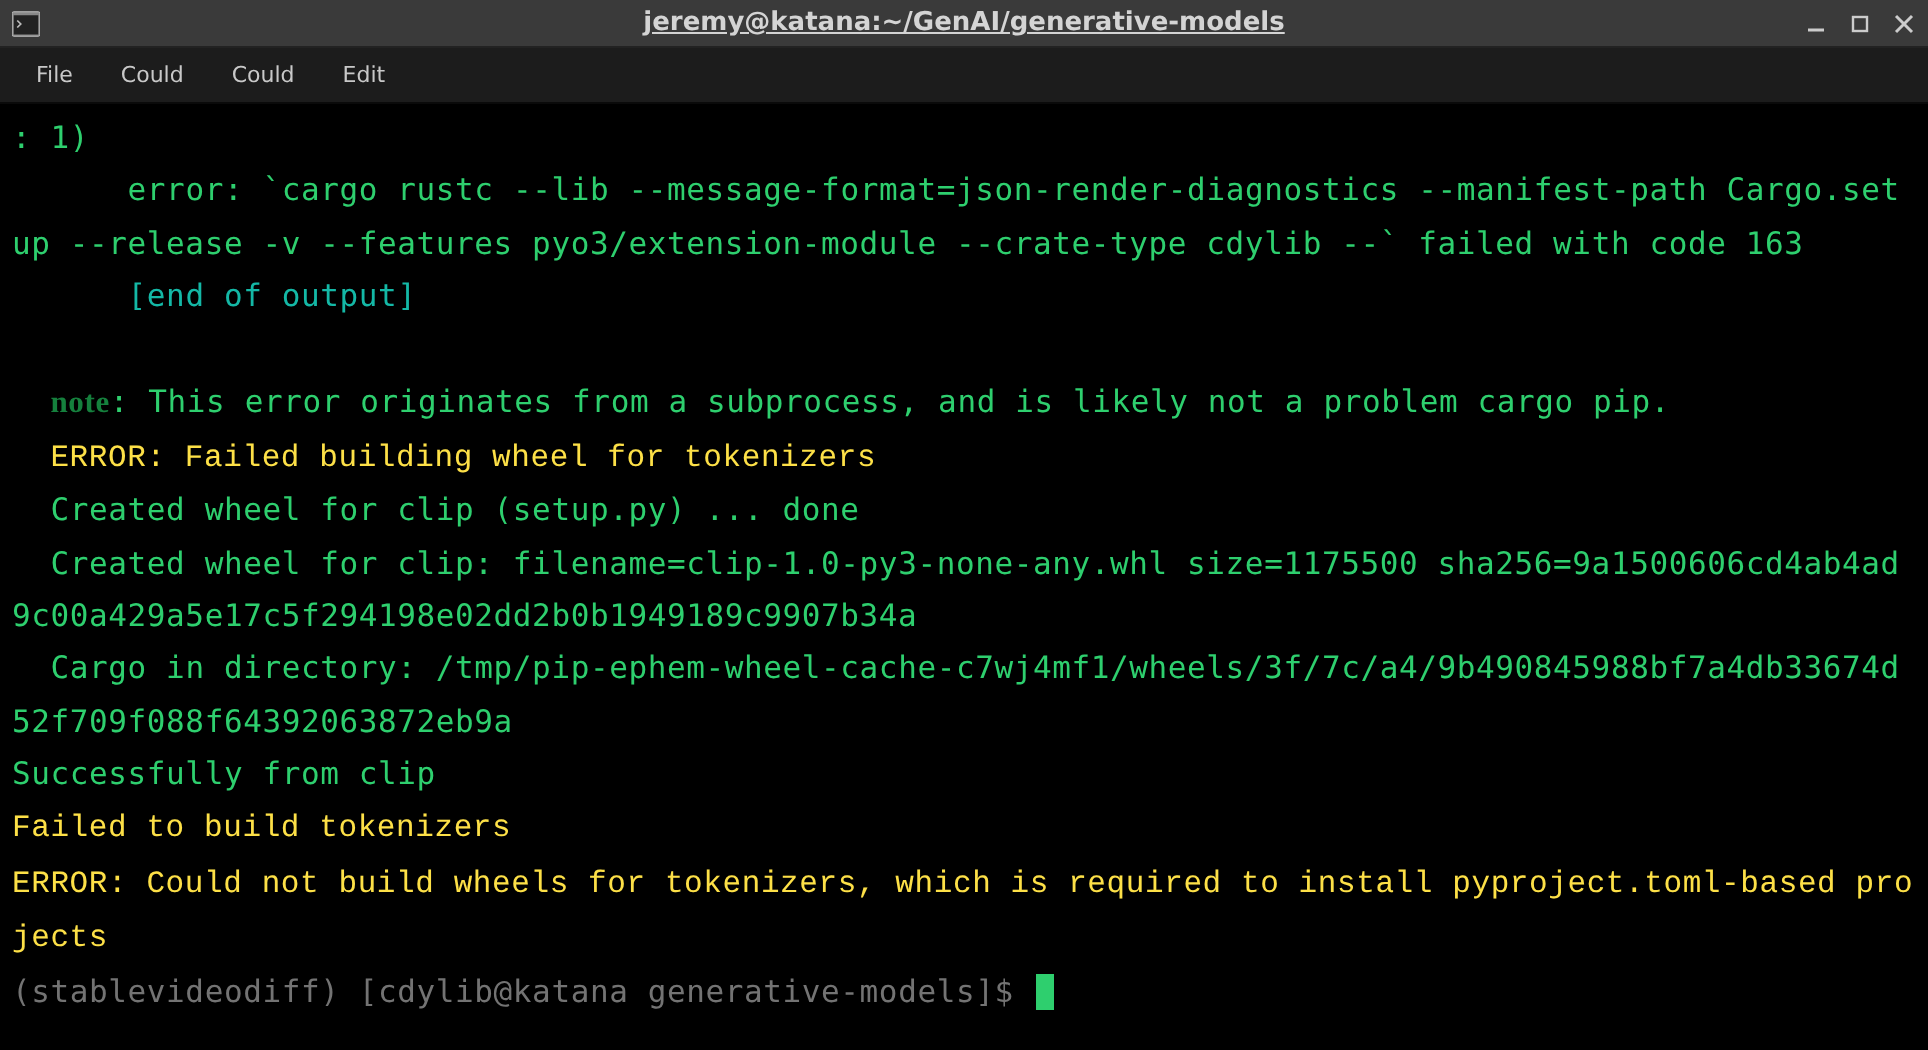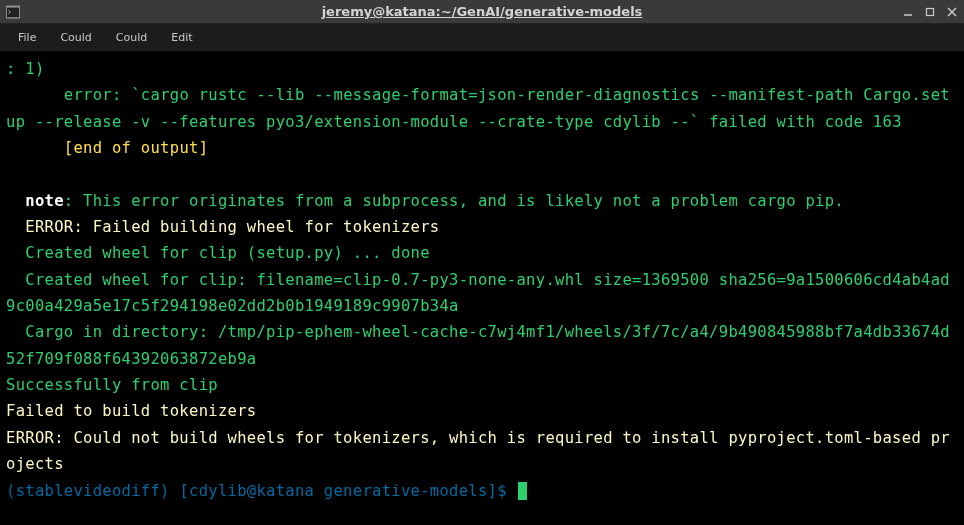--- a/index.html
+++ b/index.html
@@ -82,24 +82,24 @@
       padding: 4px 6px;
       color: #2ecf6e;
       line-height: 1.7;
       font-size: 15.5px;
       letter-spacing: 0.3px;
       white-space: pre-wrap;
       word-break: break-all;
       overflow: hidden;
     }
     .c-green { color: #2ecf6e; }
-    .c-red { color: #fef9c3; }
-    .c-yellow { color: #fde047; }
-    .c-magenta-bold { color: #ffffff; font-weight: bold; }
-    .c-white { color: #0369a1; }
+    .c-red { color: #fde047; font-family: Liberation Mono, monospace; }
+    .c-yellow { color: #14b8a6; }
+    .c-magenta-bold { color: #15803d; font-weight: bold; font-family: Liberation Serif, serif; }
+    .c-white { color: #737373; }
     .cursor-block {
       display: inline-block;
       width: 9px;
       height: 18px;
       background: #2ecf6e;
       vertical-align: text-bottom;
       margin-left: 1px;
     }
   </style>
 </head>
@@ -141,18 +141,18 @@
   <span class="menu-item">Edit</span>
 </div>
 
 <div class="terminal"><span class="c-green">: 1)</span>
 <span class="c-green"><span>      error: </span><span>`cargo rustc --lib --message-format=json-render-diagnostics --manifest-path Cargo.setup --release -v --features pyo3/extension-module --crate-type cdylib --`</span><span> failed with code 163</span></span>
 <span class="c-yellow">      [end of output]</span>
 
 <span>  <span class="c-magenta-bold">note</span><span class="c-green">: This error originates from a subprocess, and is likely not a problem cargo pip.</span></span>
 <span class="c-red">  ERROR: Failed building wheel for tokenizers</span>
 <span class="c-green">  Created wheel for clip (setup.py) ... done</span>
-<span class="c-green">  Created wheel for clip: filename=clip-0.7-py3-none-any.whl size=1369500 sha256=9a1500606cd4ab4ad9c00a429a5e17c5f294198e02dd2b0b1949189c9907b34a</span>
+<span class="c-green">  Created wheel for clip: filename=clip-1.0-py3-none-any.whl size=1175500 sha256=9a1500606cd4ab4ad9c00a429a5e17c5f294198e02dd2b0b1949189c9907b34a</span>
 <span class="c-green">  Cargo in directory: /tmp/pip-ephem-wheel-cache-c7wj4mf1/wheels/3f/7c/a4/9b490845988bf7a4db33674d52f709f088f64392063872eb9a</span>
 <span class="c-green">Successfully from clip</span>
 <span class="c-red">Failed to build tokenizers</span>
 <span class="c-red">ERROR: Could not build wheels for tokenizers, which is required to install pyproject.toml-based projects</span>
 <span><span class="c-white">(stablevideodiff) </span><span class="c-white">[cdylib@katana generative-models]$ </span><span class="cursor-block"></span></span></div>
 
 </body></html>

